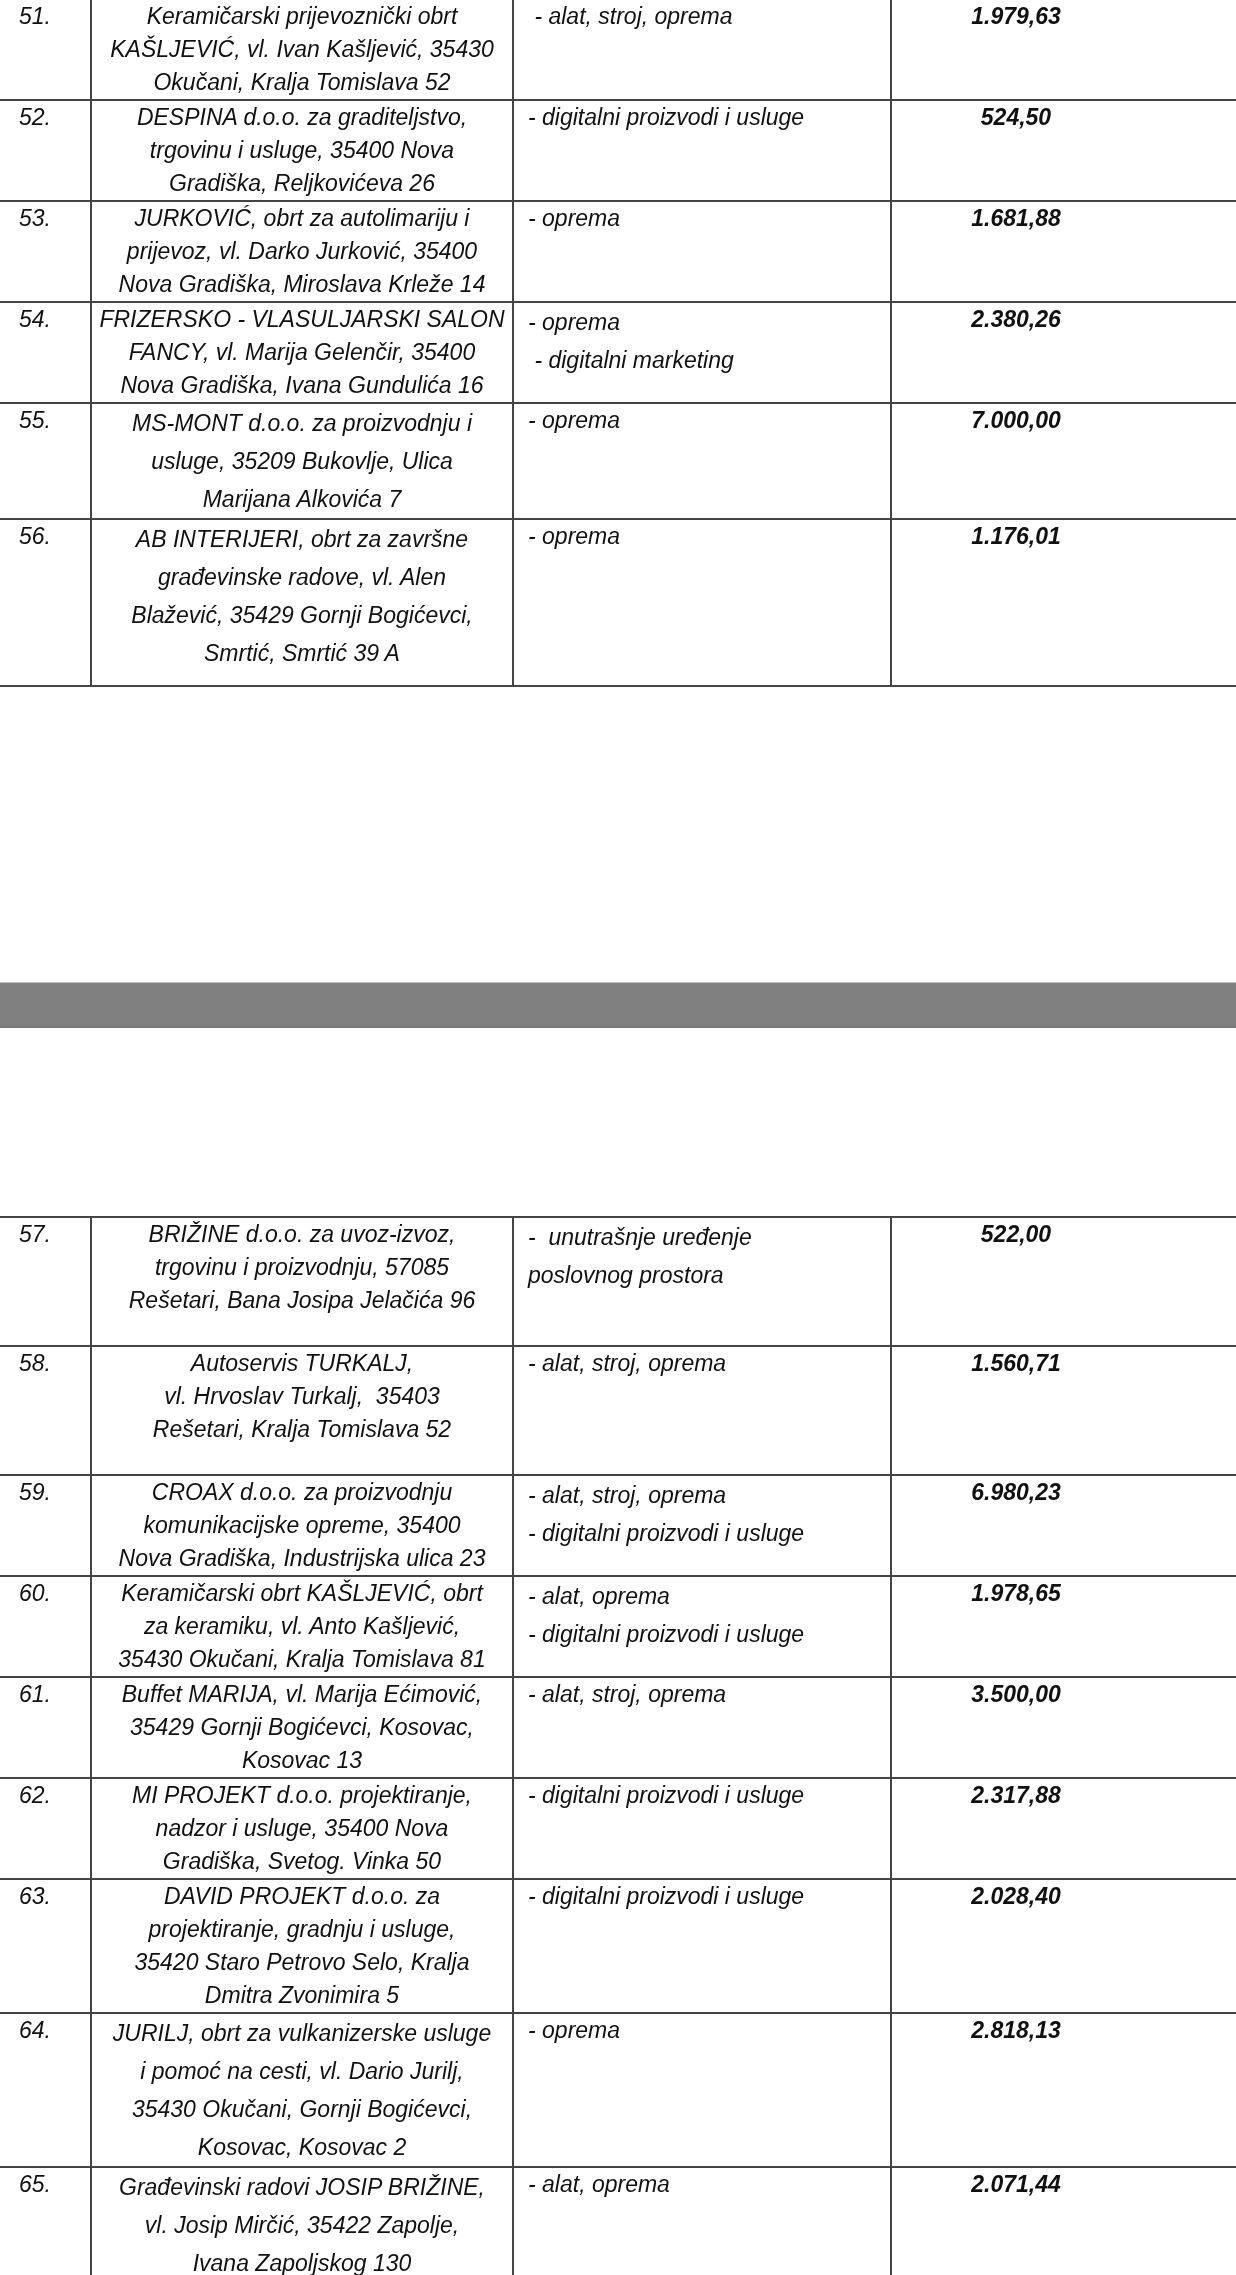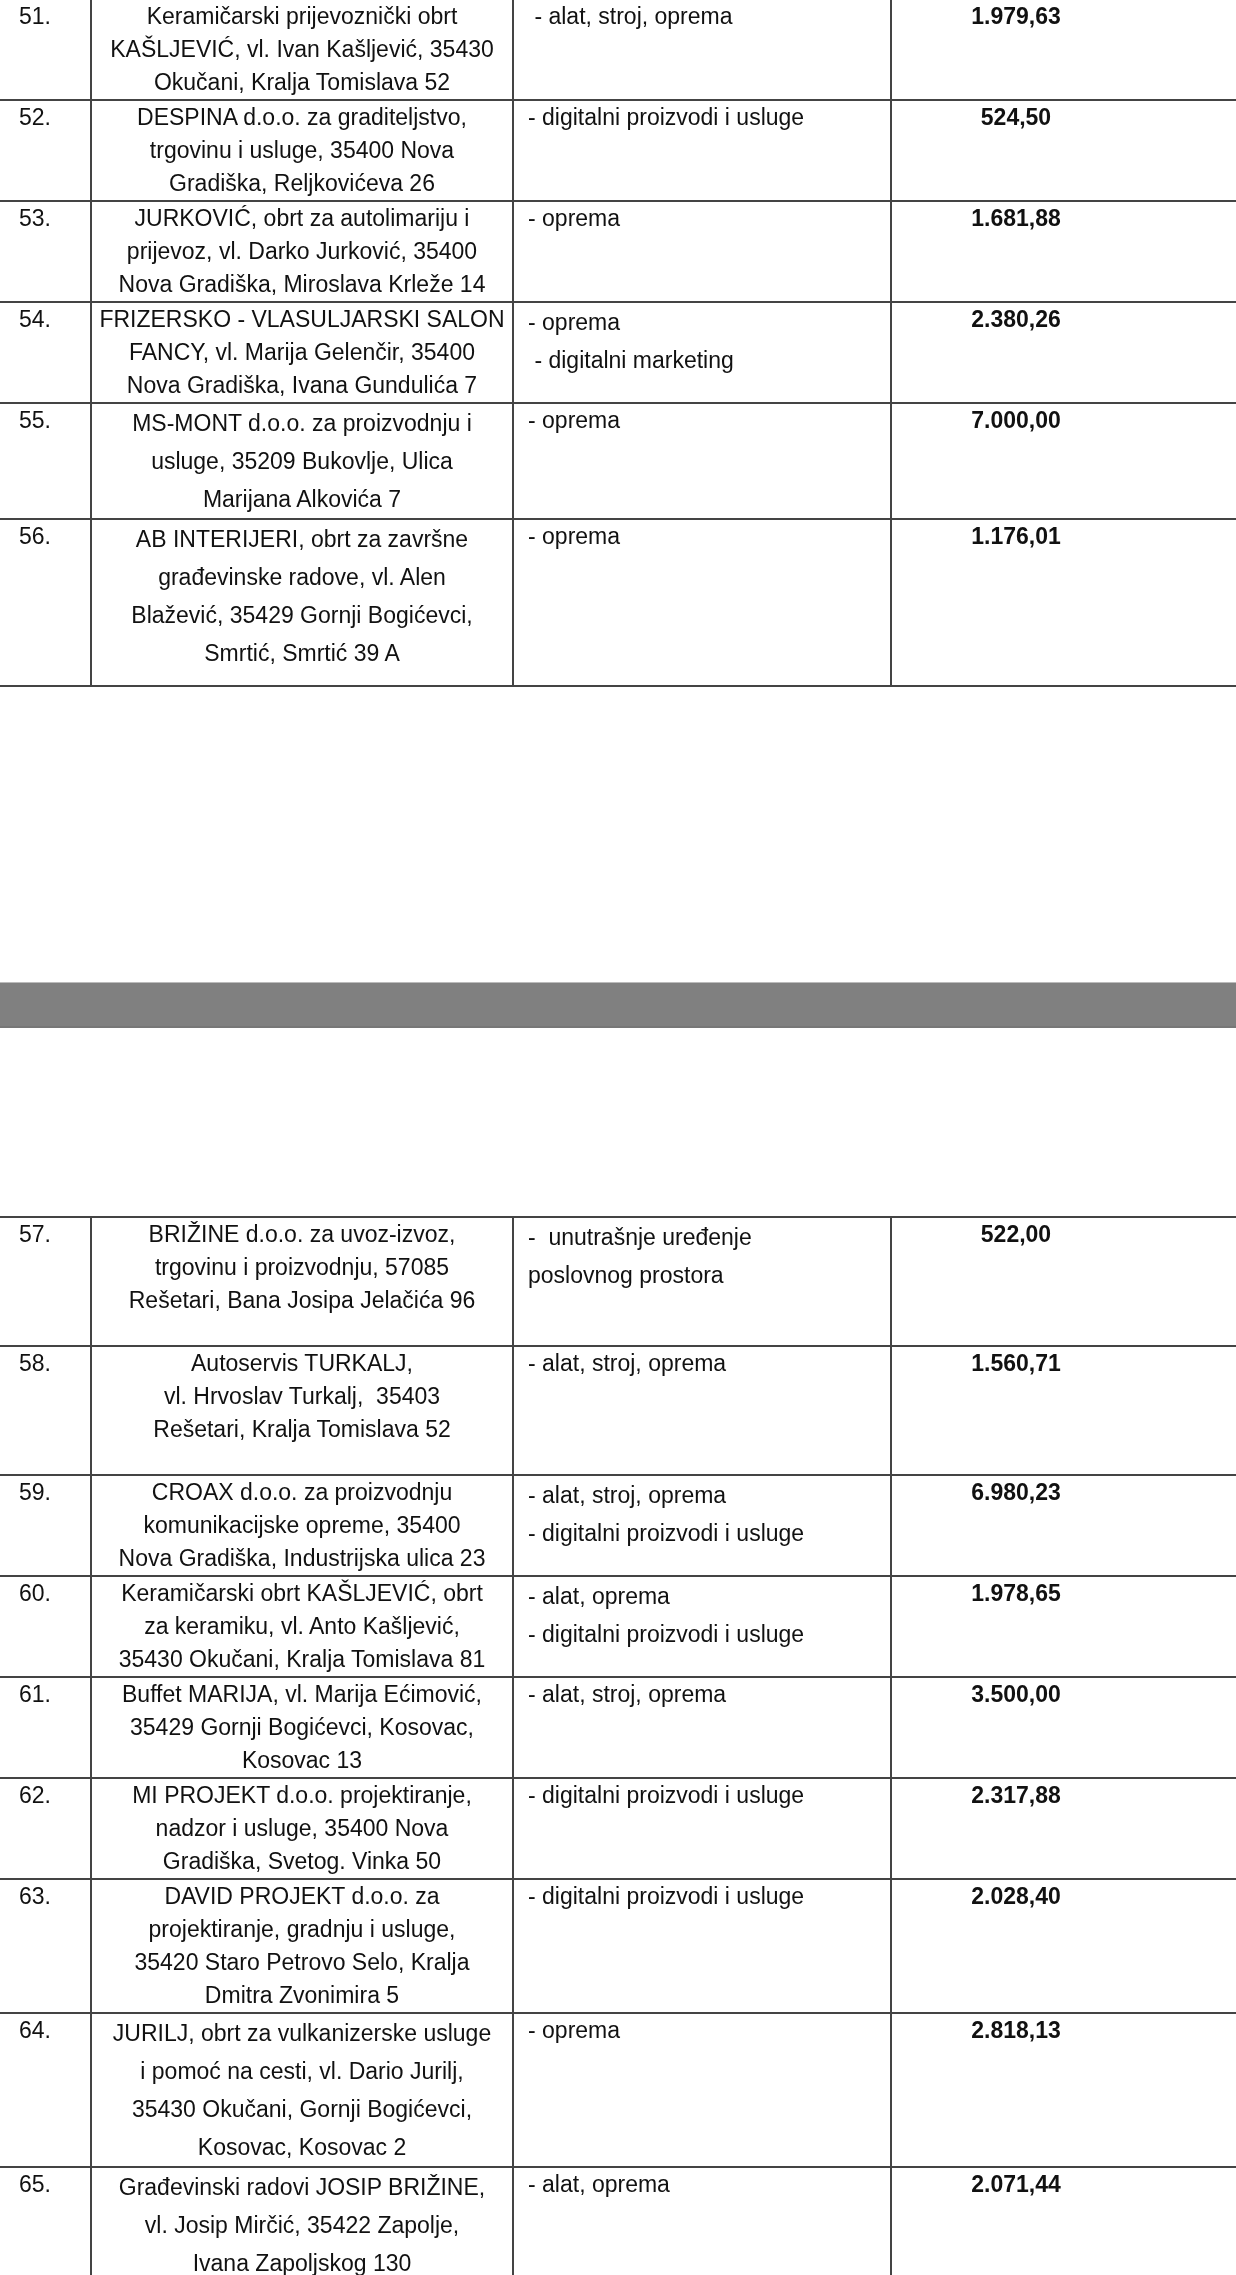--- a/index.html
+++ b/index.html
@@ -1,19 +1,19 @@
 <!DOCTYPE html>
 <html><head>
   <meta charset="utf-8">
   <style>
     html, body { margin: 0; padding: 0; background: #ffffff; }
     body { width: 1236px; height: 2275px; position: relative; overflow: hidden;
            font-family: "Liberation Sans", sans-serif; color: #111; }
     table.grid { position: absolute; left: 0; width: 1240px; border-collapse: collapse; table-layout: fixed; }
-    table.grid td { border: 2px solid #444; vertical-align: top; padding: 0; font-size: 23px; line-height: 33px; }
+    table.grid td { border: 2px solid #444; vertical-align: top; padding: 0; font-size: 23px; line-height: 33px; font-style: italic; }
     table.grid td.c-num { width: 90px; text-align: center; padding-top: 0; }
     table.grid td.c-name { width: 420px; text-align: center; }
     table.grid td.c-type { width: 362px; padding-left: 14px; border-radius: 29px; }
     table.grid td.c-amt { text-align: center; font-weight: bold; padding-right: 100px; }
     table.grid td:first-child { border-left: none; }
     table.grid td:last-child { border-right: none; }
     #table-top { top: -2px; }
     #table-bottom { top: 1216px; }
     .num { display:block; padding-left: 10px; padding-right: 30px; }
     .name-line { display: block; }
@@ -70,21 +70,21 @@
       </td>
       <td class="c-amt"><span>1.681,88</span></td>
     </tr>
     <tr style="height:100px">
       <td class="c-num">
           <span class="num">54.</span>
         </td>
       <td class="c-name">
         <span class="name-line">FRIZERSKO - VLASULJARSKI SALON</span>
         <span class="name-line">FANCY, vl. Marija Gelenčir, 35400</span>
-        <span class="name-line">Nova Gradiška, Ivana Gundulića 7</span>
+        <span class="name-line">Nova Gradiška, Ivana Gundulića 16</span>
       </td>
       <td class="c-type tall">
         <span class="type-line">- oprema</span>
         <span class="type-line" style="white-space:pre"> - digitalni marketing</span>
       </td>
       <td class="c-amt"><span>2.380,26</span></td>
     </tr>
     <tr style="height:115px">
       <td class="c-num">
           <span class="num">55.</span>

